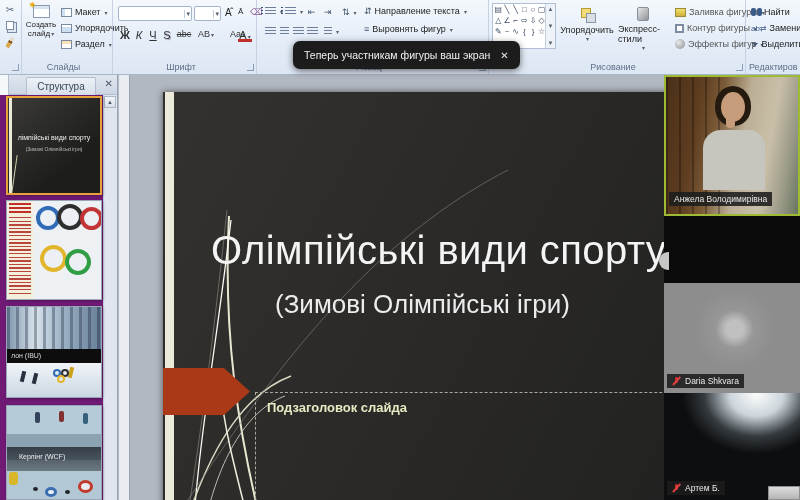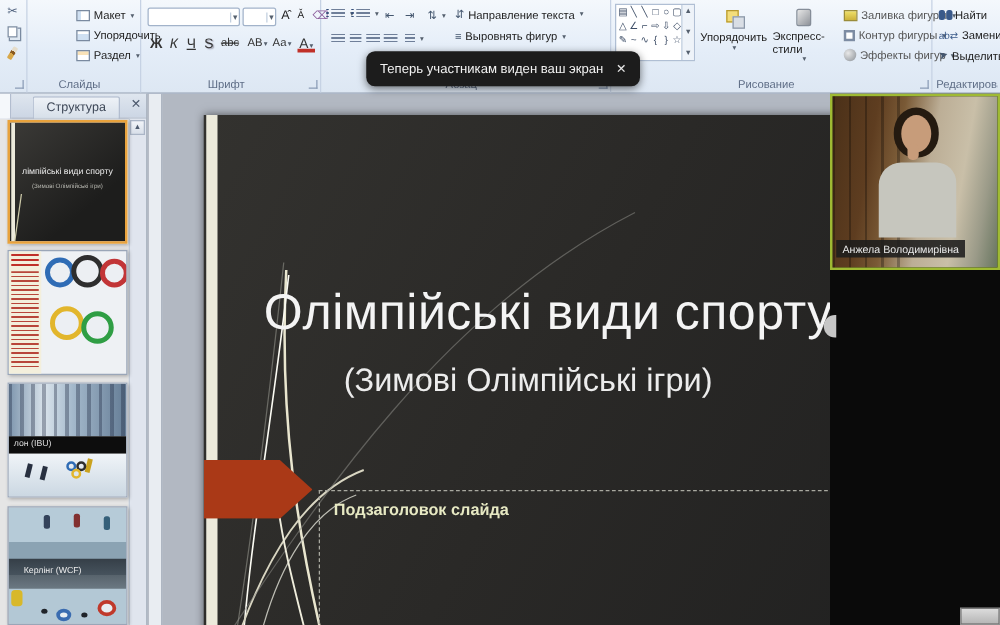--- a/index.html
+++ b/index.html
@@ -52,21 +52,21 @@
 .ic-effects{width:10px;height:10px;border-radius:50%;background:radial-gradient(circle at 35% 35%,#e8e8e8,#898f96)}
 
 .g-edit{left:746px;width:60px;border-right:none}
 .ic-find{width:5px;height:8px;background:#3a5a8a;border-radius:2px;box-shadow:6px 0 0 #3a5a8a;margin-right:5px}
 .ic-repl{font-size:8px;color:#3a5a8a}
 .ic-sel{font-size:9px;color:#44566e;transform:rotate(-15deg)}
 
 .notif{position:absolute;left:293px;top:41px;height:28px;display:flex;align-items:center;gap:10px;background:#1c1c1c;color:#f1f1f1;font-size:10.5px;padding:0 11px;border-radius:7px;box-shadow:0 2px 7px rgba(0,0,0,.55);z-index:50}
 .notif .x{color:#e8e8e8;font-size:10px;cursor:default}
 
-.sidebar{position:absolute;left:0;top:75px;width:118px;height:425px;background:#e5e5e5;border-right:1px solid #98a4b5;overflow:hidden}
+.sidebar{position:absolute;left:0;top:75px;width:118px;height:425px;background:#701a75;border-right:1px solid #98a4b5;overflow:hidden}
 .tabs{position:absolute;left:0;top:0;width:100%;height:20px;background:linear-gradient(#dfe6ef,#ccd6e4);border-bottom:1px solid #b2bdcf}
 .tab-sliver{position:absolute;left:0;top:0;width:9px;height:20px;background:#f5f8fb;border-right:1px solid #b2bdcf}
 .tab{position:absolute;left:26px;top:2px;width:70px;height:18px;background:linear-gradient(#eef2f7,#d6dfe9);border:1px solid #b2bdcf;border-bottom:none;border-radius:2px 2px 0 0;font-size:10px;color:#3d4757;text-align:center;line-height:17px}
 .pane-x{position:absolute;right:4px;top:3px;font-size:10px;color:#4d5a6e}
 .scrolltrack{position:absolute;right:0;top:20px;width:14px;height:405px;background:#e0e5ee;border-left:1px solid #c4cdda}
 .scrollup{position:absolute;right:1px;top:21px;width:12px;height:12px;background:linear-gradient(#f2f5f9,#d8dfe9);border:1px solid #aab5c6;font-size:6px;color:#4d5a6e;text-align:center;line-height:11px}
 .thumb{position:absolute;left:6px;width:96px;background:#fff;border:1px solid #9aa6b8;box-shadow:1px 1px 3px rgba(0,0,0,.28);overflow:hidden}
 .thumb.sel{border:2px solid #e8a23c}
 
 .t1{top:21px;height:99px;background:linear-gradient(140deg,#3b3a37,#1d1d1c 70%)}
@@ -145,20 +145,24 @@
       <span class="clip-ic" style="top:19px">
           <i class="ic ic-copy"></i>
         </span>
       <span class="clip-ic" style="top:36px">
           <i class="ic ic-brush"></i>
         </span>
       <span class="launcher"></span>
     </div>
 
     <div class="group g-slides">
+      <div class="big-btn">
+        <i class="ic ic-slide"></i>
+        <span class="dd">Создать слайд</span>
+      </div>
       <div class="rbtn dd" style="left:36px;top:6px">
           <i class="ic ic-layout"></i>
           <span>Макет</span>
         </div>
       <div class="rbtn" style="left:36px;top:22px">
           <i class="ic ic-reset"></i>
           <span>Упорядочить</span>
         </div>
       <div class="rbtn dd" style="left:36px;top:38px">
           <i class="ic ic-section"></i>
@@ -178,21 +182,21 @@
         </div>
       <div class="rbtn" style="left:134px;top:6px;font-size:9px;color:#8a5a9a">
           <span class="g" data-g="⌫"></span>
         </div>
       <div class="fbtn" style="left:4px;font-weight:bold">Ж</div>
       <div class="fbtn" style="left:18px;font-style:italic">К</div>
       <div class="fbtn" style="left:32px;text-decoration:underline">Ч</div>
       <div class="fbtn" style="left:46px;text-shadow:1px 1px 1px #99a">S</div>
       <div class="fbtn" style="left:60px;width:20px;font-size:9px;text-decoration:line-through">abc</div>
       <div class="fbtn dd" style="left:84px;font-size:9px">АВ</div>
-      <div class="fbtn dd" style="left:104px;font-size:9px">Аа</div>
+      <div class="fbtn dd" style="left:116px;font-size:9px">Аа</div>
       <div class="fbtn dd" style="left:124px;border-bottom:3px solid #c03028;height:13px">А</div>
       <div class="glabel">Шрифт</div>
       <span class="launcher"></span>
     </div>
 
     <div class="group g-para">
       <div class="rbtn dd" style="left:5px;top:6px">
           <i class="ic ic-lines ic-bul"></i>
         </div>
       <div class="rbtn dd" style="left:25px;top:6px">
@@ -301,21 +305,21 @@
         </div>
       <div class="rbtn dd" style="left:3px;top:38px">
           <span class="ic-sel g" data-g="➤"></span>
           <span>Выделить</span>
         </div>
       <div class="glabel" style="text-align:left;padding-left:3px">Редактирование</div>
     </div>
   </div>
 
   <div class="notif">
-    <span>Теперь участникам виден ваш экран</span>
+    <span>Теперь участникам фигуры ваш экран</span>
     <span class="x">✕</span>
   </div>
 
   <div class="sidebar">
     <div class="tabs">
       <div class="tab-sliver"></div>
       <div class="tab">Структура</div>
       <div class="pane-x">✕</div>
     </div>
     <div class="scrolltrack"></div>
@@ -388,17 +392,31 @@
   <div class="videos">
     <div class="tile tile1">
       <div class="hair"></div>
       <div class="face"></div>
       <div class="body1"></div>
       <div class="hand"></div>
       <div class="plabel">
           <span>Анжела Володимирівна</span>
         </div>
     </div>
+    <div class="tile tile3">
+      <div class="blob3"></div>
+      <div class="plabel">
+          <i class="mic"></i>
+          <span>Daria Shkvara</span>
+        </div>
+    </div>
+    <div class="tile tile4">
+      <div class="glow4"></div>
+      <div class="plabel">
+          <i class="mic"></i>
+          <span>Артем Б.</span>
+        </div>
+    </div>
   </div>
   <div class="handle"></div>
   <div class="corner"></div>
 
 </div>
 
 </body></html>

